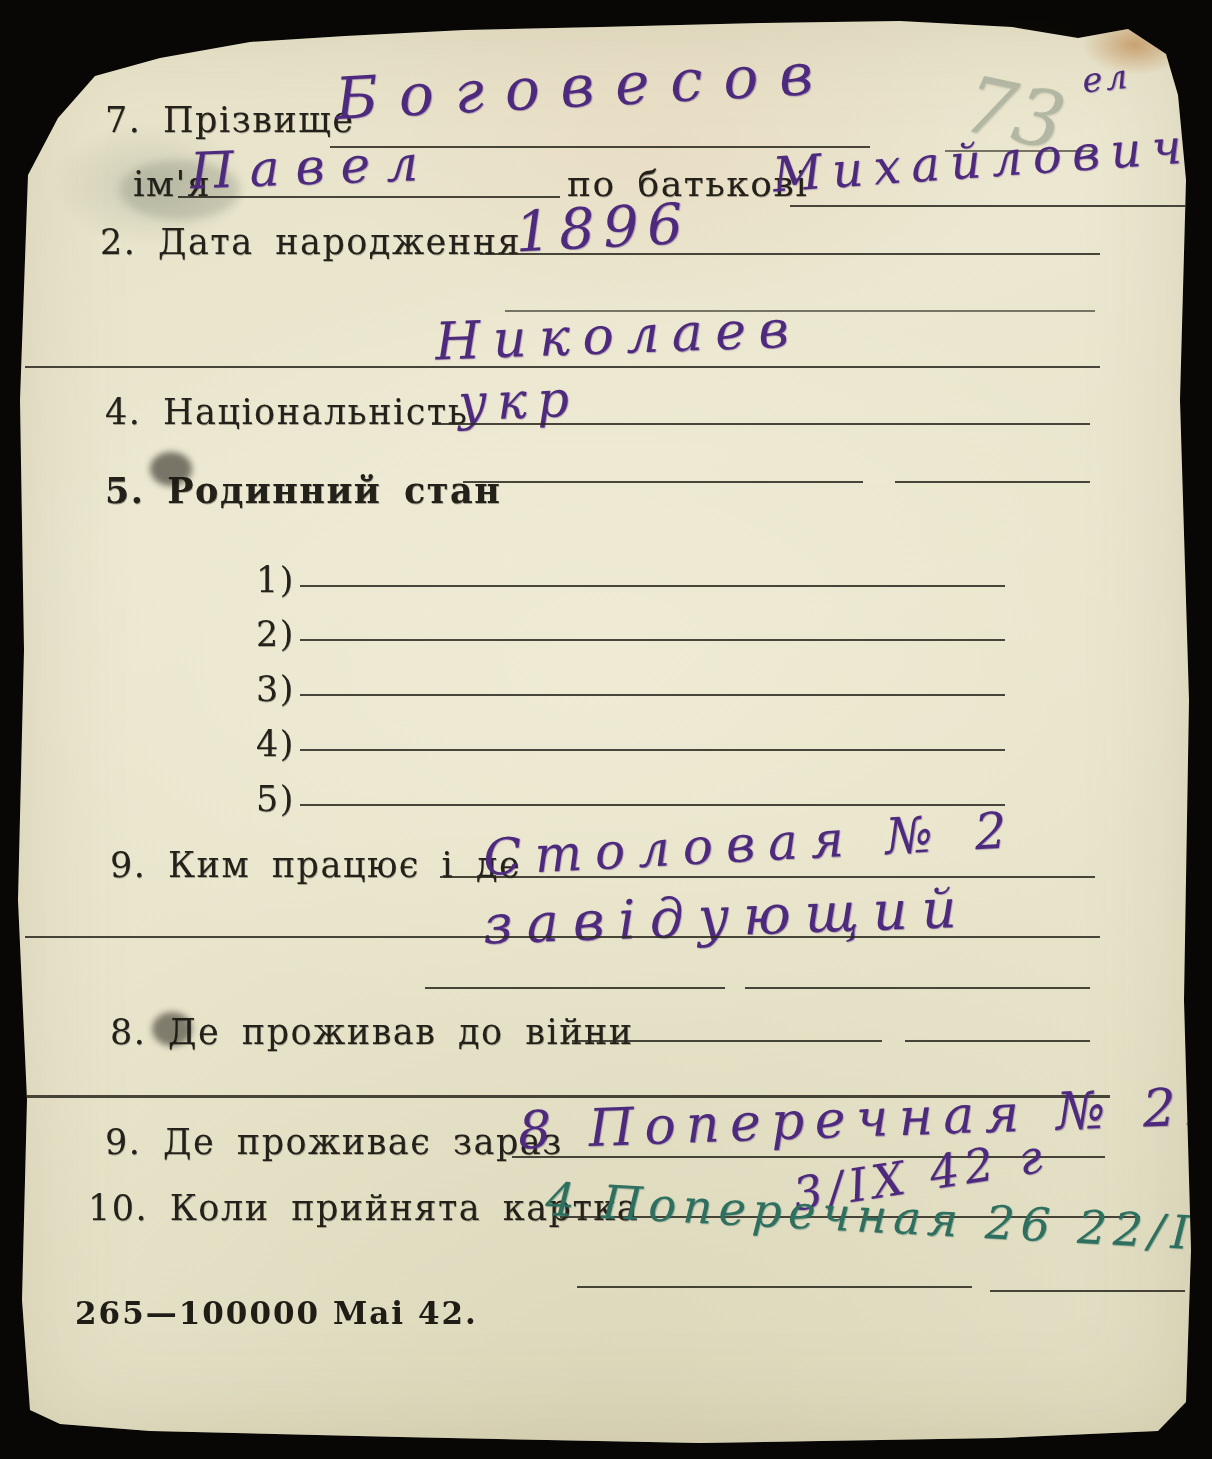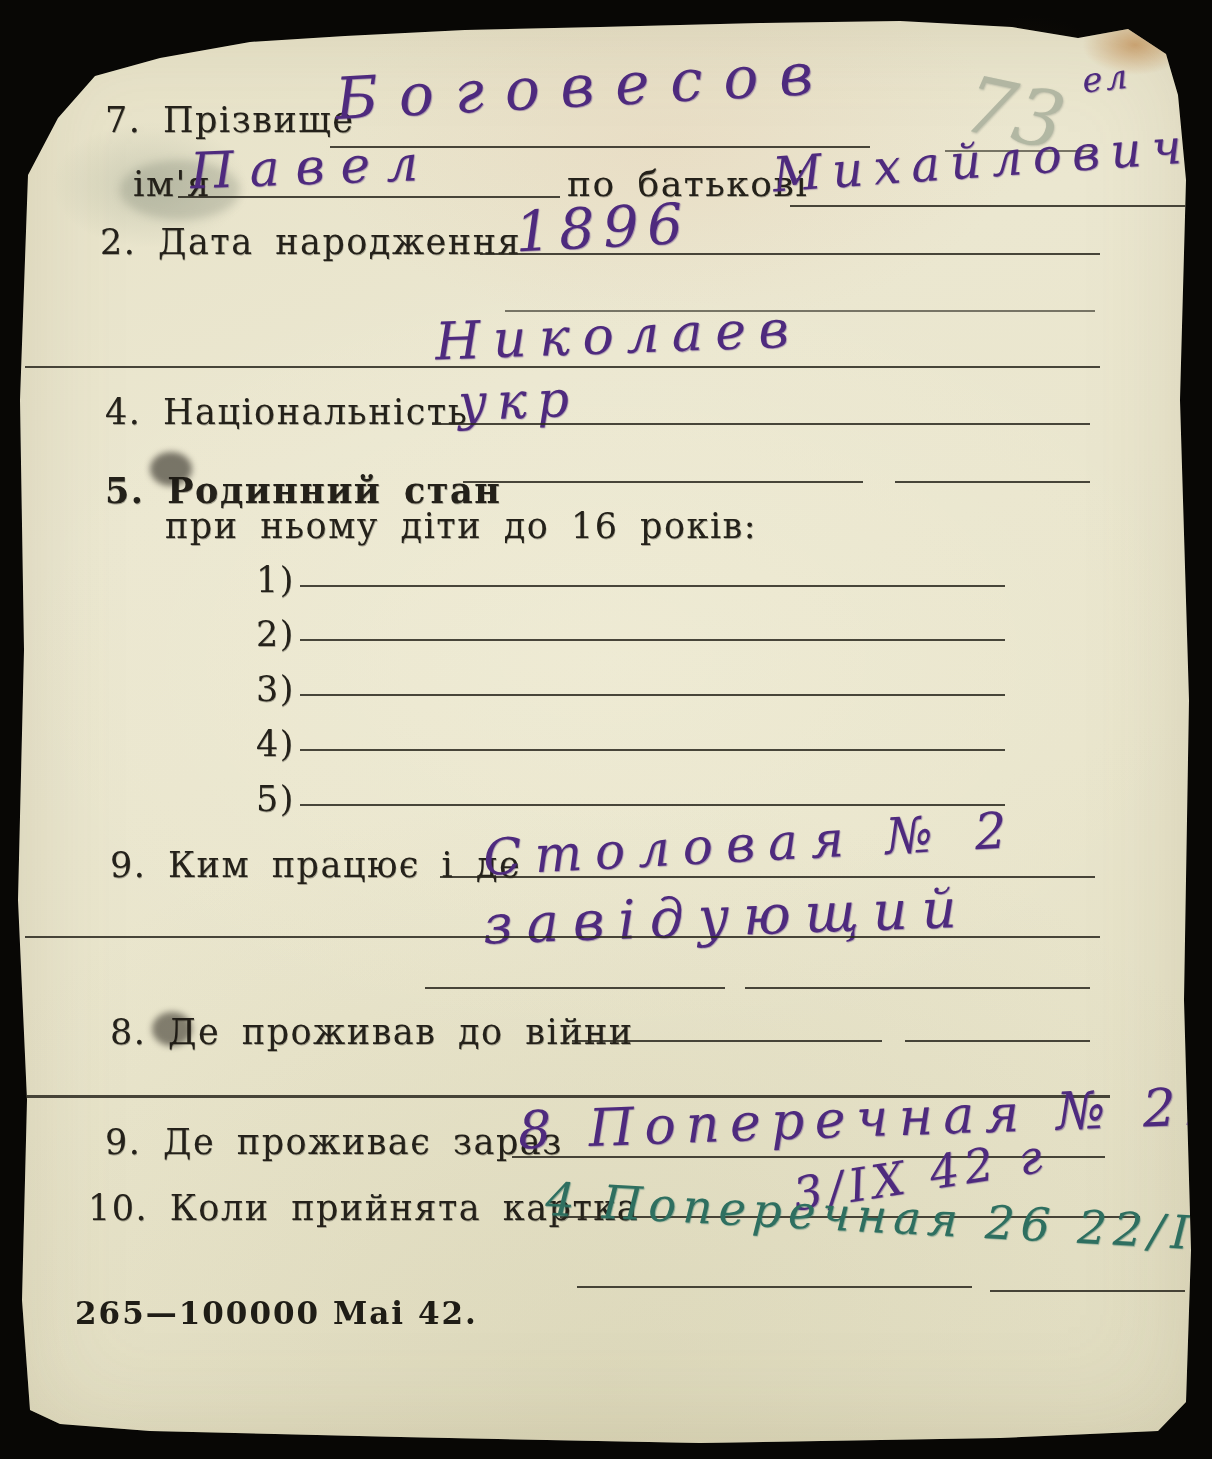--- a/index.html
+++ b/index.html
@@ -86,21 +86,20 @@
 
     <span class="lbl" style="left:105px;top:392px">4. Національність</span>
     <span class="hw" style="left:458px;top:372px;font-size:50px;letter-spacing:0.2em;transform:rotate(-2deg);">укр</span>
     <div class="rule" style="left:432px;top:423px;width:658px;"></div>
 
     <span class="lbl" style="left:105px;top:470px;font-weight:bold;">5. Родинний стан</span>
     <div class="smudge" style="left:150px;top:452px;width:42px;height:34px;background:rgba(25,22,16,0.55);filter:blur(3px);"></div>
     <div class="rule" style="left:463px;top:481px;width:400px;"></div>
     <div class="rule" style="left:895px;top:481px;width:195px;"></div>
 
-    <span class="lbl" style="left:165px;top:506px">при ньому діти до 16 років:</span>
 
     <span class="lbl" style="left:256px;top:560px">1)</span>
     <div class="rule" style="left:300px;top:585px;width:705px;"></div>
     <span class="lbl" style="left:256px;top:614px">2)</span>
     <div class="rule" style="left:300px;top:639px;width:705px;"></div>
     <span class="lbl" style="left:256px;top:669px">3)</span>
     <div class="rule" style="left:300px;top:694px;width:705px;"></div>
     <span class="lbl" style="left:256px;top:724px">4)</span>
     <div class="rule" style="left:300px;top:749px;width:705px;"></div>
     <span class="lbl" style="left:256px;top:779px">5)</span>

